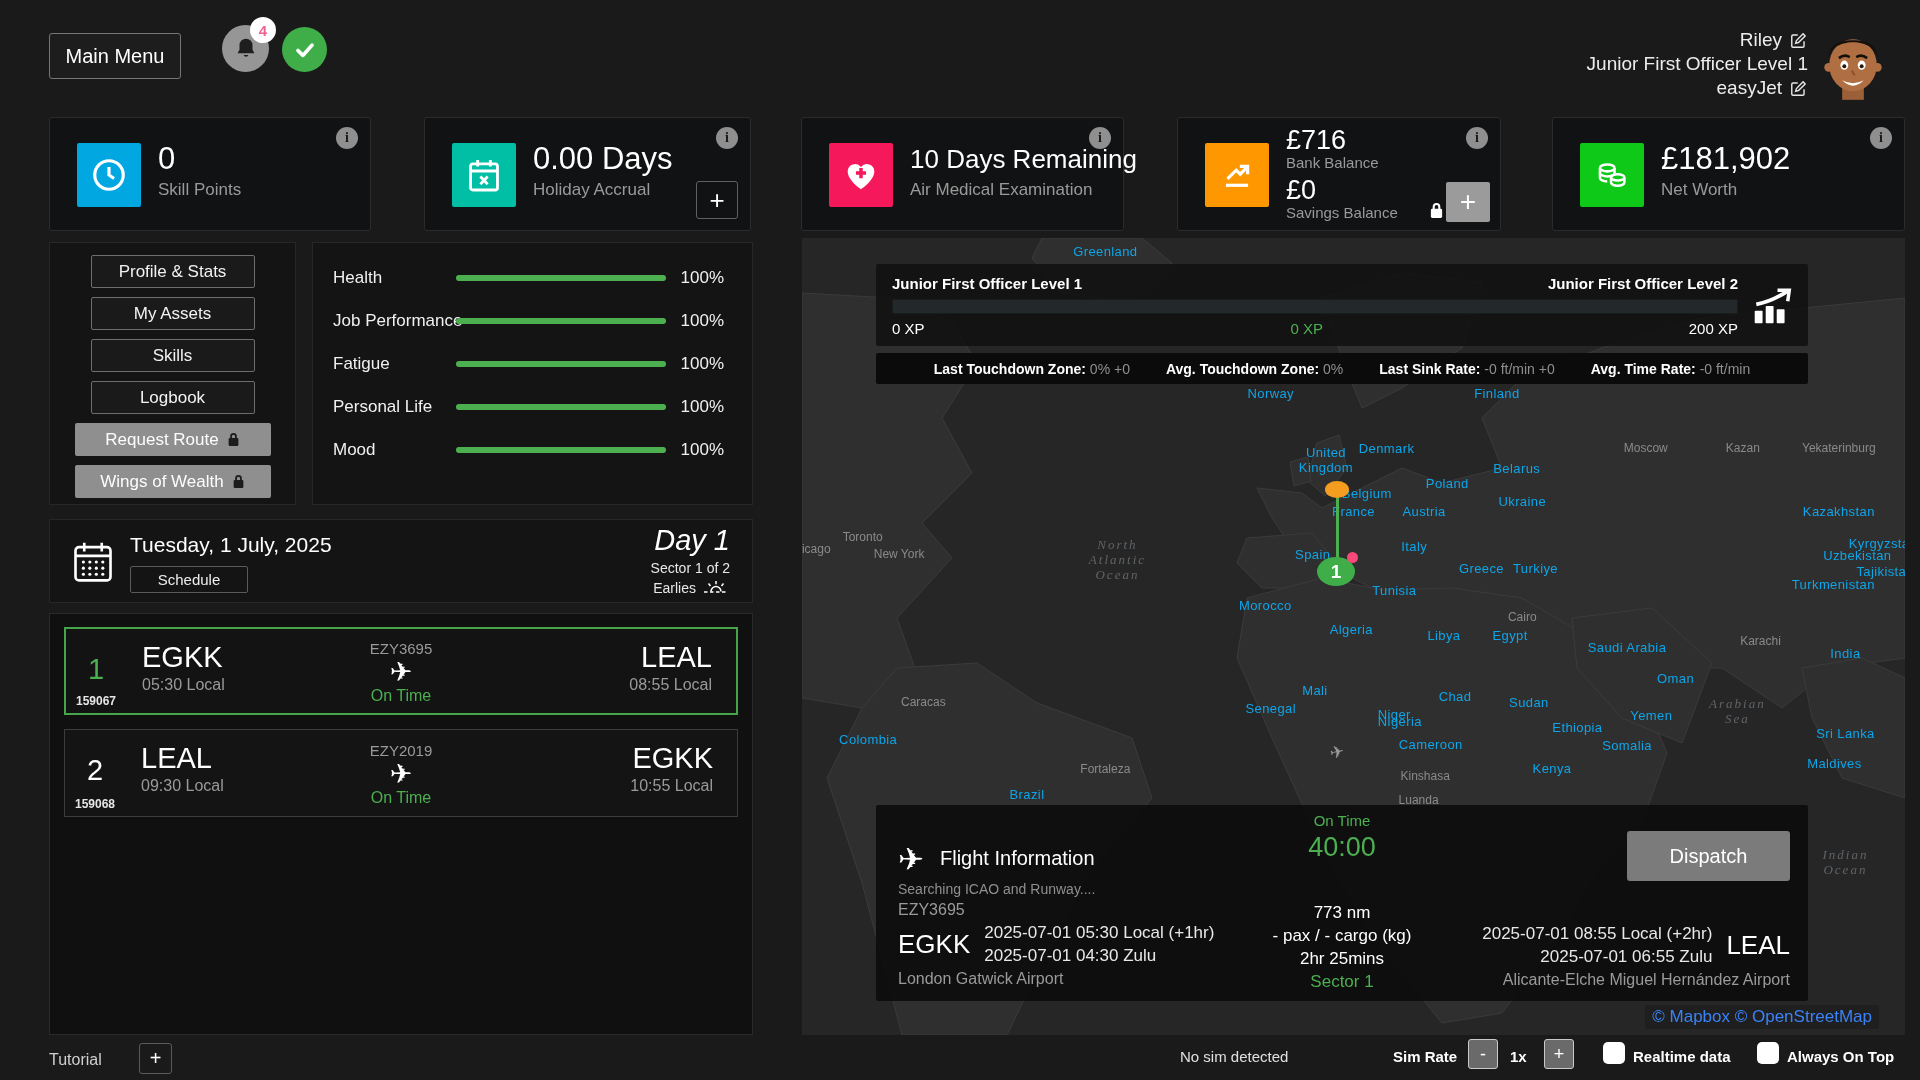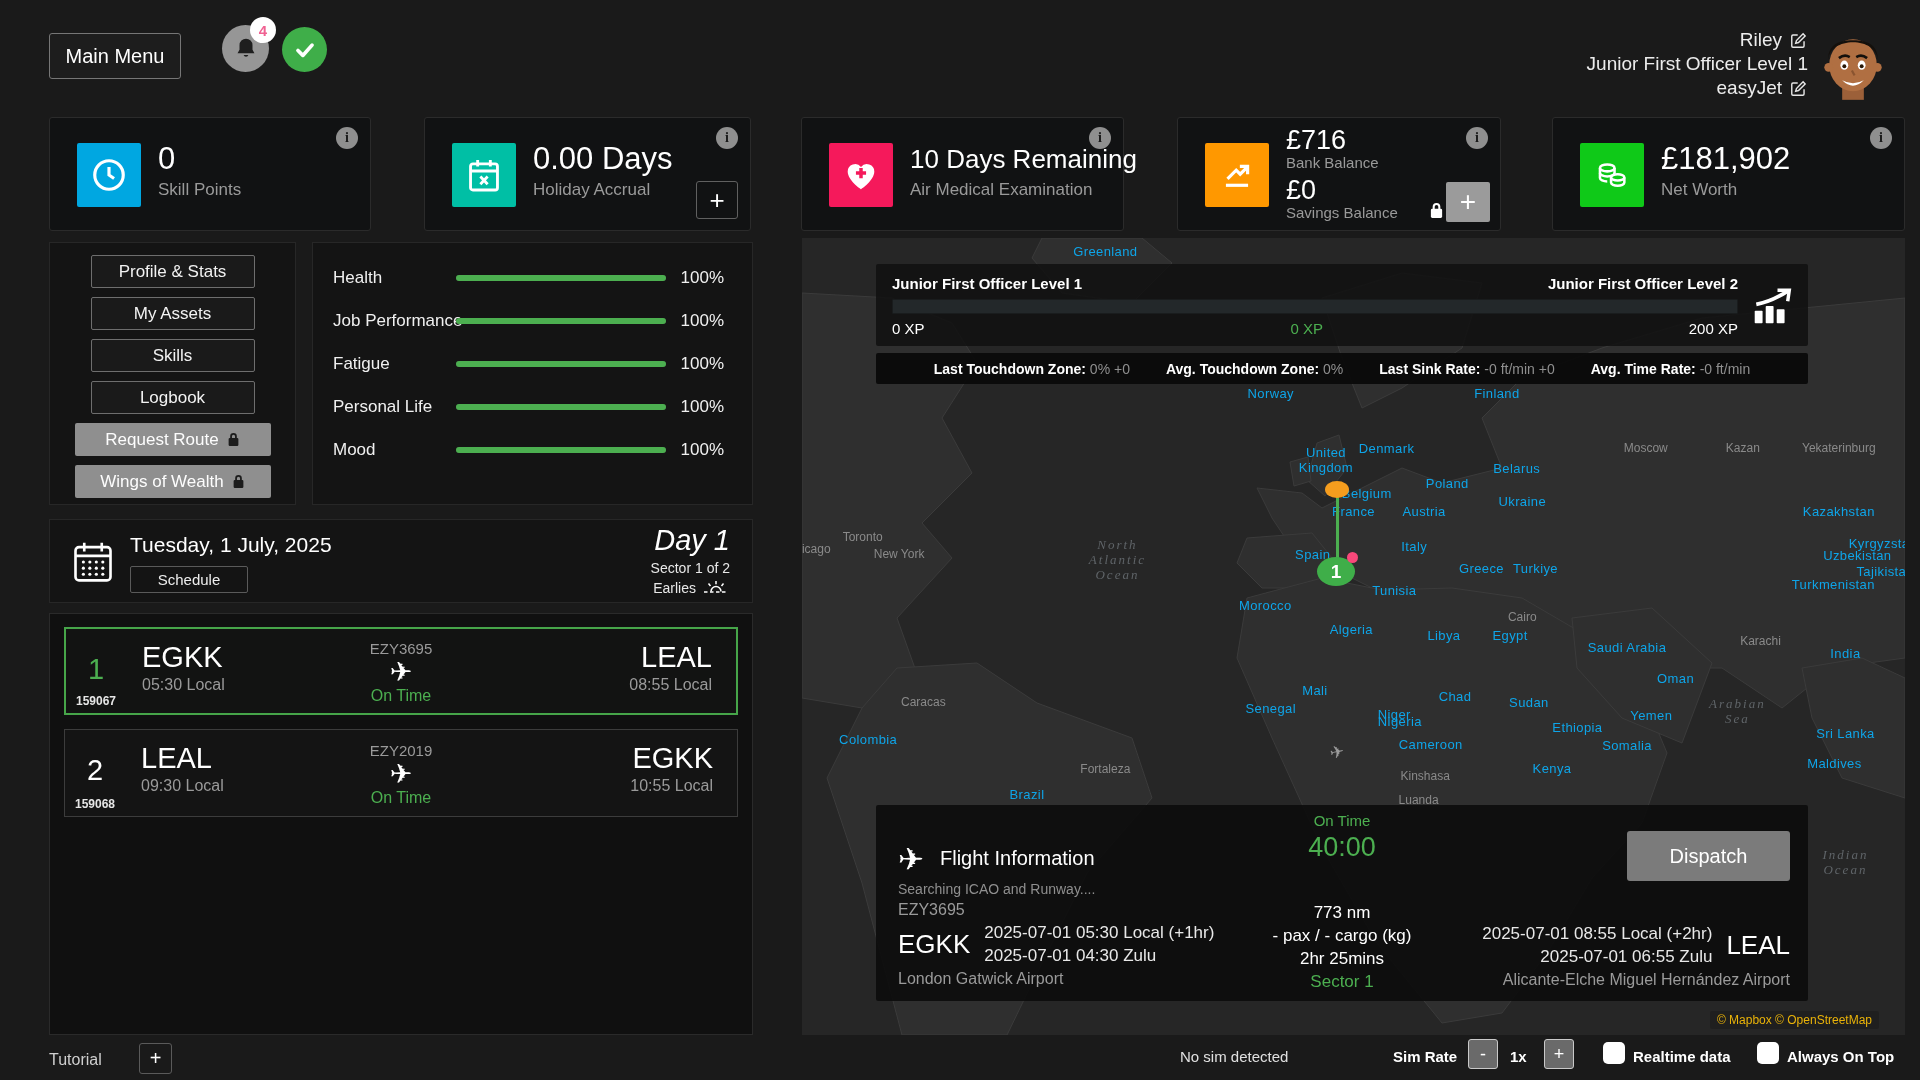--- a/index.html
+++ b/index.html
@@ -118,21 +118,21 @@
   .map-label.city { color:#8a8a8a; font-size:12px; }
   .map-label.water { color:#5f6468; font-size:13px; font-style:italic; letter-spacing:2px;
     font-family:"Liberation Serif", serif; line-height:15px;margin-top:20px; }
   .route-line { position:absolute; left:534px; top:256px; width:3px; height:70px; background:#4caf50; }
   .route-origin { position:absolute; left:523px; top:243px; width:24px; height:17px; background:#f59d1e; border-radius:50%; }
   .route-dest { position:absolute; left:515px; top:319px; width:38px; height:29px; background:#3fae49;
     border-radius:50%; display:flex; align-items:center; justify-content:center;
     color:#fff; font-size:19px; font-weight:bold; }
   .route-dot { position:absolute; left:545px; top:314px; width:11px; height:11px; background:#f9487a; border-radius:50%; }
   .map-plane { position:absolute; left:528px; top:504px; font-size:17px; color:#9a9a9a; transform:rotate(-12deg); }
-  .map-attpermission, .map-attrib { position:absolute; right:26px; bottom:6px; font-size:12px; color:#eab308;
+  .map-attpermission, .map-attrib { position:absolute; right:26px; bottom:6px; font-size:17px; color:#3b82f6;
     background:rgba(30,30,30,0.75); padding:2px 7px; border-radius:2px; }
 
   
   .xp-panel { position:absolute; left:74px; top:26px; width:932px; background:rgba(17,17,17,0.88);
     border-radius:2px; padding:11px 12px 9px 16px; display:flex; align-items:center; gap:10px; }
   .xp-main { flex:1; }
   .xp-titles { display:flex; justify-content:space-between; font-size:15px; font-weight:bold; color:#fff; }
   .xp-bar { margin:7px 0 6px; height:15px; background:#23282a; border:1px solid #191c1d; border-radius:1px; }
   .xp-fill { height:100%; background:#4caf50; }
   .xp-values { display:flex; justify-content:space-between; font-size:15px; color:#fff; }

